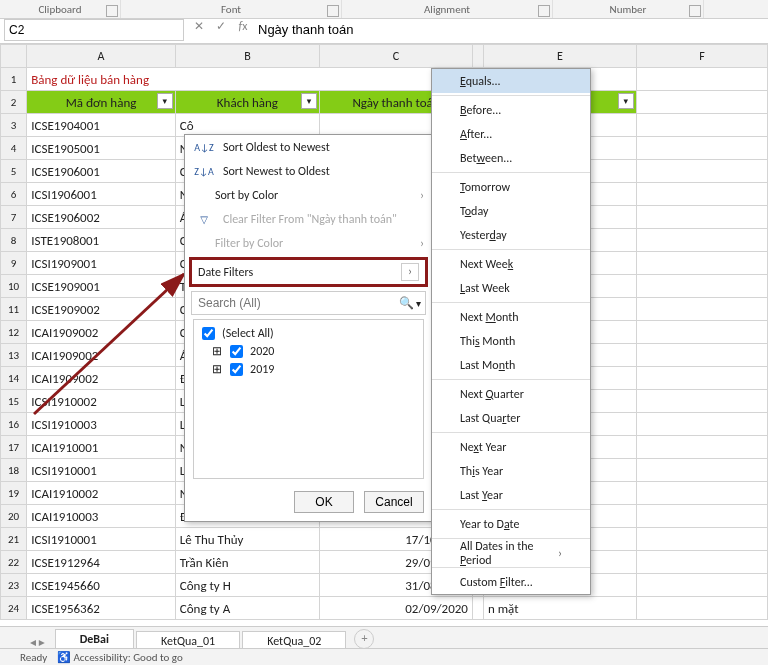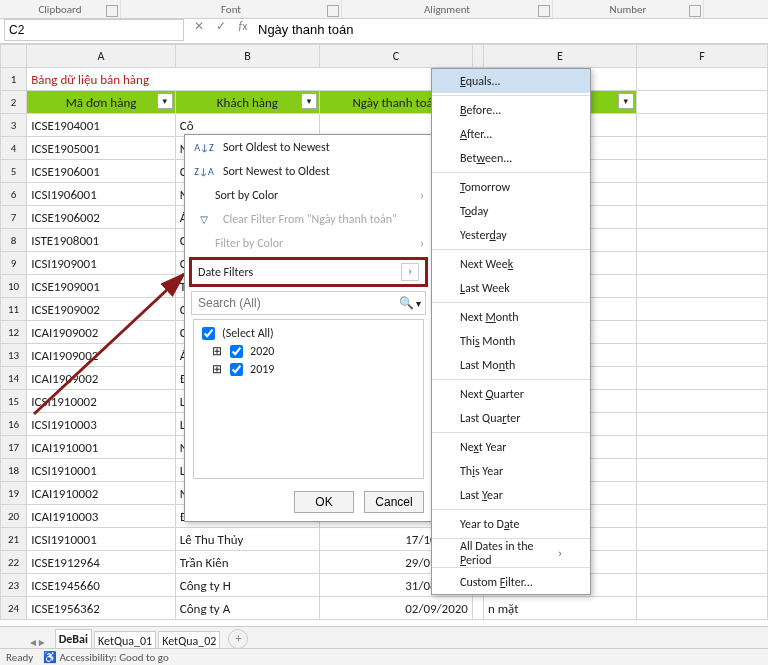--- a/index.html
+++ b/index.html
@@ -40,24 +40,24 @@
 .sub-menu{position:absolute;left:431px;top:24px;width:158px;background:#fff;border:1px solid #999;box-shadow:2px 2px 6px rgba(0,0,0,.25);font-size:12px;z-index:20}
 .sub-menu .mitem{height:24px;display:flex;align-items:center;padding:0 28px}
 .sub-menu .mitem.hl{background:#cde0f2}
 .sub-menu hr{border:none;border-top:1px solid #ddd;margin:2px 0}
 .sub-menu .arrow{margin-left:auto;color:#666}
 
 .arrow-svg{position:absolute;left:24px;top:220px;pointer-events:none}
 
 .sheet-tabs{position:absolute;left:0;right:0;bottom:16px;height:22px;border-top:1px solid #ccc;background:#f3f3f3;display:flex;align-items:flex-end;padding-left:30px;font-size:12px}
 .sheet-tabs .nav{display:flex;gap:2px;margin-right:10px;color:#888}
-.tab{padding:2px 3px;border:1px solid #ccc;border-bottom:none;background:#fff;margin-right:2px;position:relative;top:1px}
+.tab{padding:2px 24px;border:1px solid #ccc;border-bottom:none;background:#fff;margin-right:2px;position:relative;top:1px}
 .tab.active{border-bottom:2px solid #217346;font-weight:600}
 .newtab{width:18px;height:18px;border:1px solid #ccc;border-radius:50%;margin-left:6px;text-align:center;line-height:16px;color:#888}
-.status-bar{position:absolute;left:0;right:0;bottom:0;height:16px;background:#f3f3f3;border-top:1px solid #ccc;display:flex;align-items:center;font-size:11px;color:#555;padding:0 6px;gap:10px}
+.status-bar{position:absolute;left:0;right:0;bottom:0;height:16px;background:#f3f3f3;border-top:1px solid #ccc;display:flex;align-items:center;font-size:11px;color:#555;padding:0 20px;gap:10px}
 .u{text-decoration:underline}
 .cursor{position:absolute;left:522px;top:28px;font-size:14px;pointer-events:none}
 </style>
 </head>
 <body>
 
 <div class="ribbon-groups">
   <div style="width:120px">
       <span>Clipboard</span>
       <span class="dlg-launch"></span>

